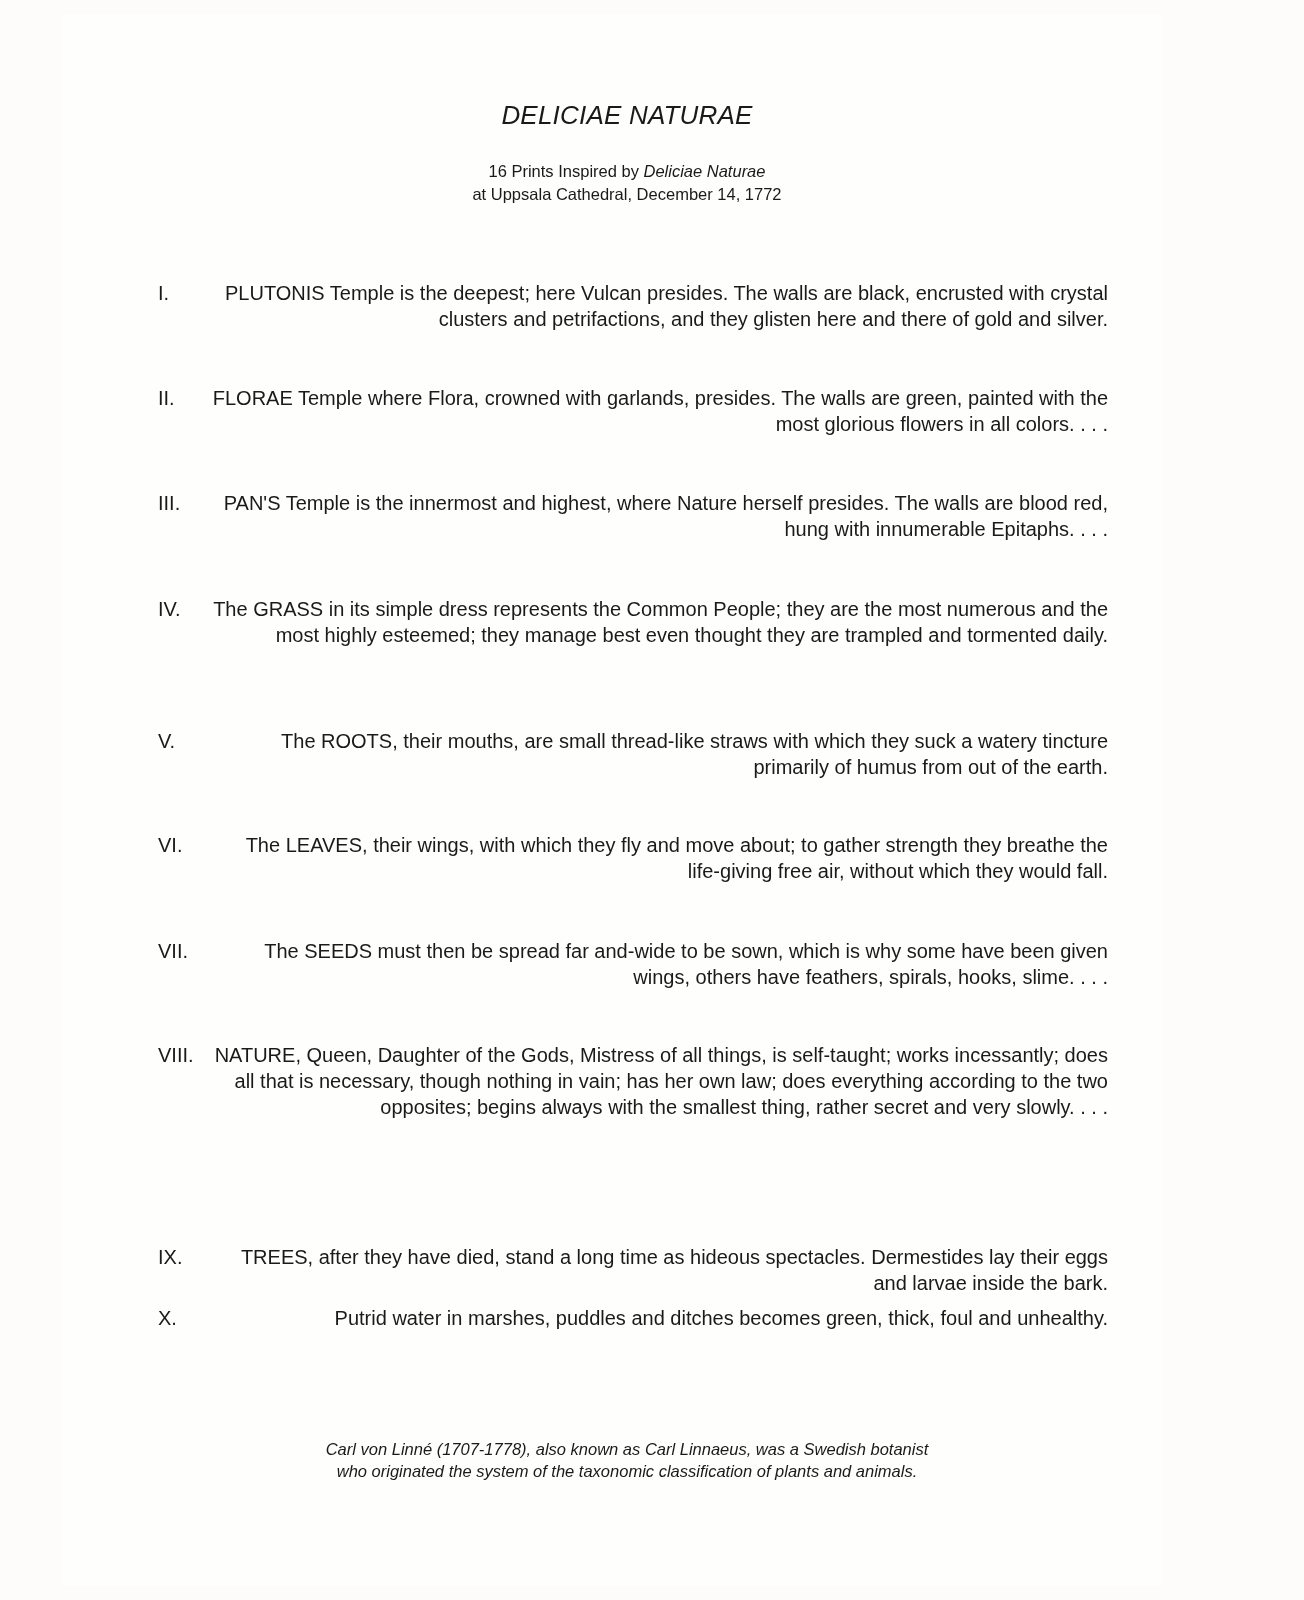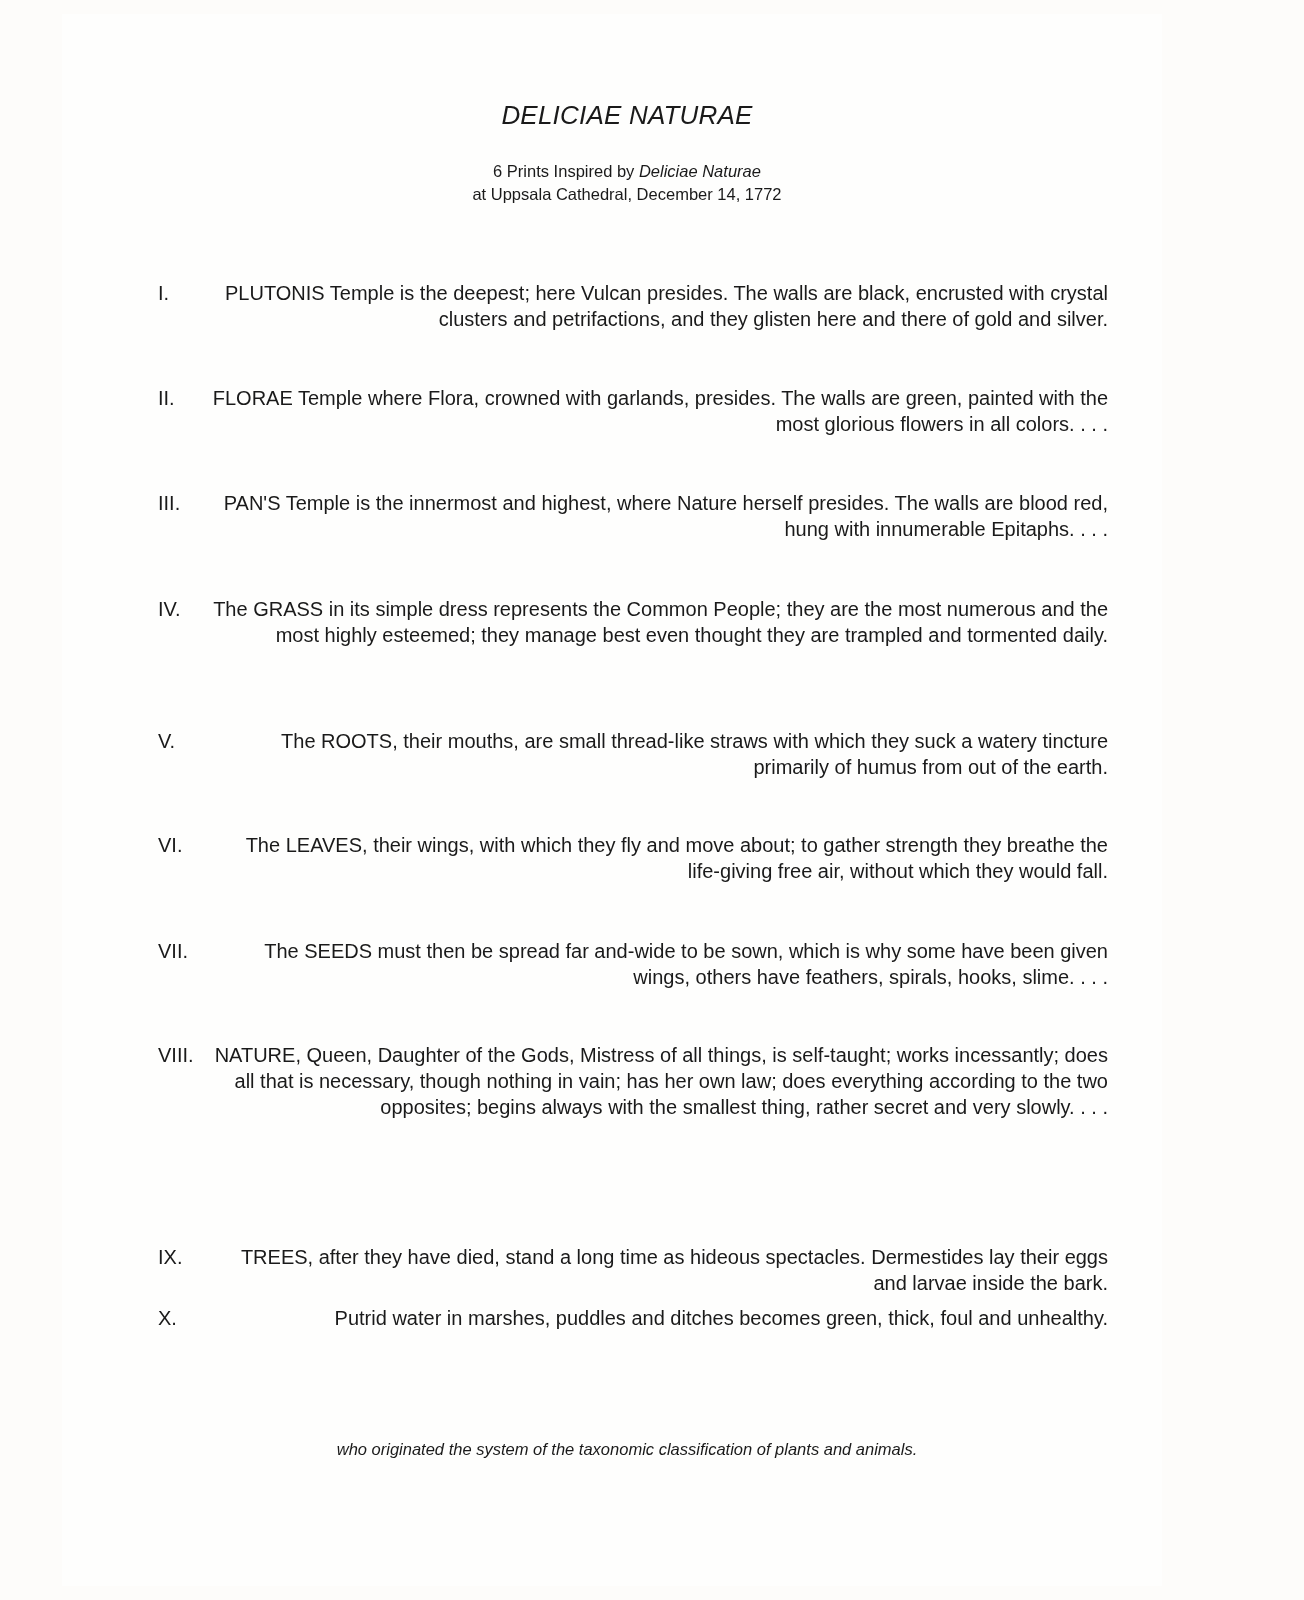--- a/index.html
+++ b/index.html
@@ -36,21 +36,21 @@
 </style>
 </head>
 <body>
 
 <div class="page"></div>
 
 <div class="title">DELICIAE NATURAE</div>
 
 <div class="subtitle">
   <div>
-    <span>6 Prints Inspired by </span><em>Deliciae Naturae</em>
+    <span>16 Prints Inspired by </span><em>Deliciae Naturae</em>
   </div>
   <div>at Uppsala Cathedral, December 14, 1772</div>
 </div>
 
 <div class="items">
   <div class="item" style="top:280px">
     <span class="num">I.</span>
     <div class="text">PLUTONIS Temple is the deepest; here Vulcan presides. The walls are black, encrusted with crystal clusters and petrifactions, and they glisten here and there of gold and silver.</div>
   </div>
   <div class="item" style="top:385px">
@@ -85,14 +85,15 @@
     <span class="num">IX.</span>
     <div class="text">TREES, after they have died, stand a long time as hideous spectacles. Dermestides lay their eggs and larvae inside the bark.</div>
   </div>
   <div class="item" style="top:1305px">
     <span class="num">X.</span>
     <div class="text">Putrid water in marshes, puddles and ditches becomes green, thick, foul and unhealthy.</div>
   </div>
 </div>
 
 <div class="footer">
+  <div>Carl von Linné (1707-1778), also known as Carl Linnaeus, was a Swedish botanist</div>
   <div>who originated the system of the taxonomic classification of plants and animals.</div>
 </div>
 
 </body></html>

